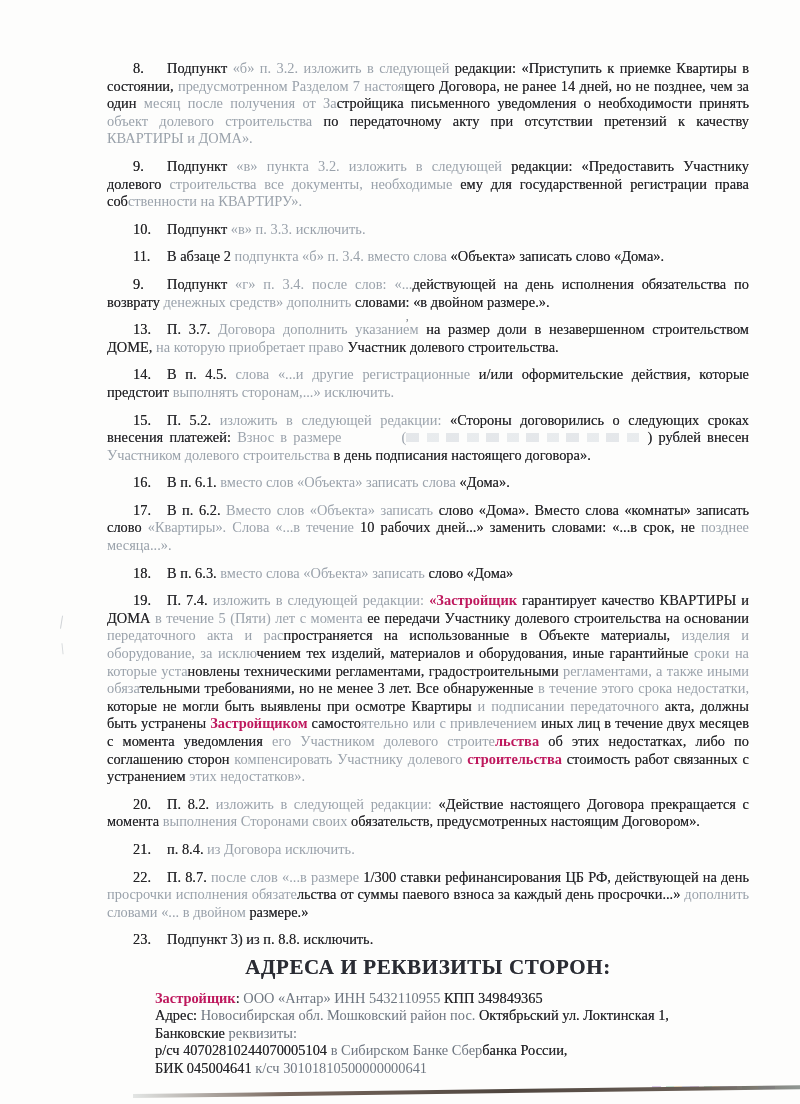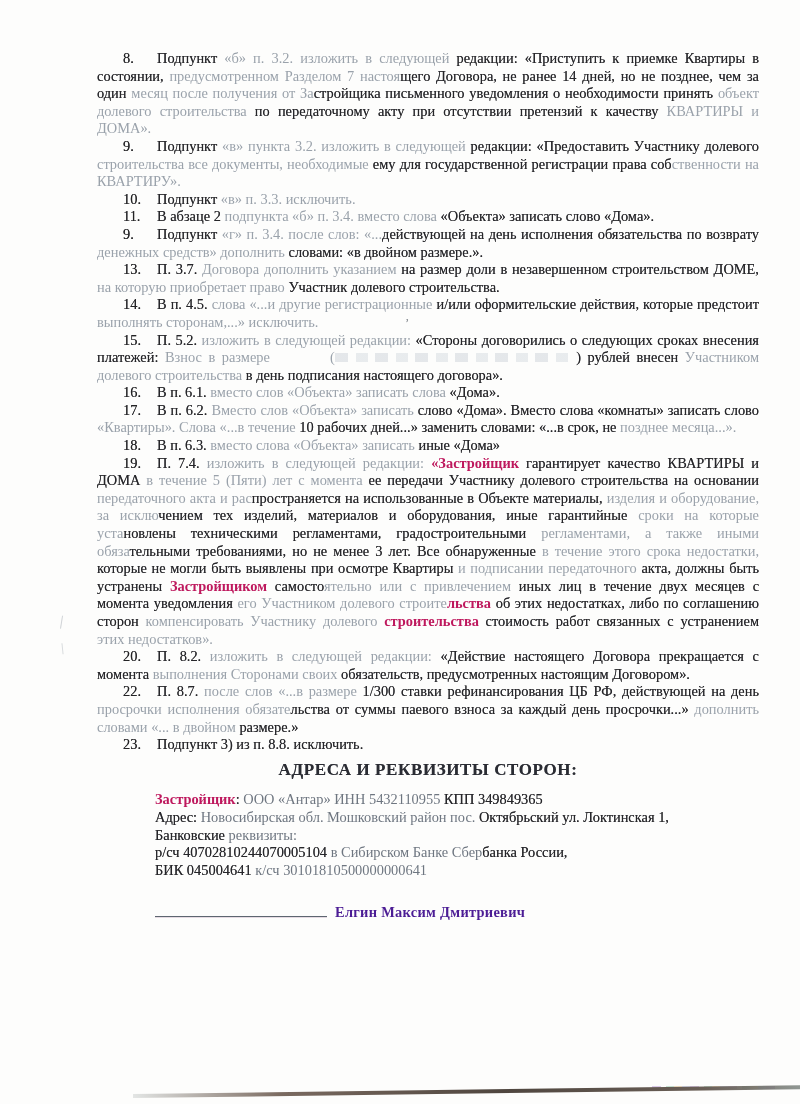--- a/index.html
+++ b/index.html
@@ -13,21 +13,21 @@
     color:#232325;
   }
   .textblock{
     position:absolute;
     left:97px;top:50px;
     width:662px;
     font-size:14.4px;
     line-height:17.6px;
     text-align:justify;
   }
-  .para{margin:0;text-indent:26px;}
+  .para{margin:10px;text-indent:26px;}
   .pnum{
     display:inline-block;
     min-width:34px;
     text-indent:0;
     color:#232325;
     text-shadow:0 0 .5px rgba(35,35,40,.75);
   }
   
   .sg-d{color:#26262a;text-shadow:0 0 .5px rgba(38,38,42,.7);}
   .sg-f{color:#9aa2ab;}
@@ -38,21 +38,21 @@
     display:inline-block;height:9px;
     background:repeating-linear-gradient(90deg,
       rgba(165,175,188,.28) 0 13px, rgba(165,175,188,0) 13px 21px,
       rgba(150,165,180,.2) 21px 33px, rgba(165,175,188,0) 33px 40px);
   }
   .heading{
     margin:7px 0 13px 0;
     text-indent:0;
     text-align:center;
     font-weight:bold;
-    font-size:17px;
+    font-size:21px;
     letter-spacing:.6px;
     color:#2a2c33;
     text-shadow:0 0 .6px rgba(42,44,51,.6);
   }
   .req{margin:0 0 0 58px;text-indent:0;text-align:left;}
   .sig{margin:25px 0 0 58px;text-indent:0;text-align:left;white-space:nowrap;}
   .sig-line{
     display:inline-block;
     width:172px;height:2px;
     border-bottom:1.6px solid #5e6670;
@@ -117,26 +117,27 @@
     <p class="para"><span class="pnum">13.</span><span><span class="sg-d">П. 3.7. </span><span class="sg-f">Договора дополнить указанием </span><span class="sg-d">на размер доли в незавершенном строительством ДОМЕ, </span><span class="sg-f">на которую приобретает право </span><span class="sg-d">Участник долевого строительства.</span></span></p>
 
     <p class="para"><span class="pnum">14.</span><span><span class="sg-d">В п. 4.5. </span><span class="sg-f">слова «...и другие регистрационные </span><span class="sg-d">и/или оформительские действия, которые предстоит </span><span class="sg-f">выполнять сторонам,...» исключить.</span></span></p>
 
     <p class="para"><span class="pnum">15.</span><span><span class="sg-d">П. 5.2. </span><span class="sg-f">изложить в следующей редакции: </span><span class="sg-d">«Стороны договорились о следующих сроках внесения платежей: </span><span class="sg-f">Взнос в размере</span><span class="sg-blank" style="width: 60px;"></span><span class="sg-f">(</span><span class="sg-ghost" style="width: 235px;"></span><span class="sg-d"> ) рублей внесен </span><span class="sg-f">Участником долевого строительства </span><span class="sg-d">в день подписания настоящего договора».</span></span></p>
 
     <p class="para"><span class="pnum">16.</span><span><span class="sg-d">В п. 6.1. </span><span class="sg-f">вместо слов «Объекта» записать слова </span><span class="sg-d">«Дома».</span></span></p>
 
     <p class="para"><span class="pnum">17.</span><span><span class="sg-d">В п. 6.2. </span><span class="sg-f">Вместо слов «Объекта» записать </span><span class="sg-d">слово «Дома». Вместо слова «комнаты» записать слово </span><span class="sg-f">«Квартиры». Слова «...в течение </span><span class="sg-d">10 рабочих дней...» заменить словами: «...в срок, не </span><span class="sg-f">позднее месяца...».</span></span></p>
 
-    <p class="para"><span class="pnum">18.</span><span><span class="sg-d">В п. 6.3. </span><span class="sg-f">вместо слова «Объекта» записать </span><span class="sg-d">иные «Дома»</span></span></p>
+    <p class="para"><span class="pnum">18.</span><span><span class="sg-d">В п. 6.3. </span><span class="sg-f">вместо слова «Объекта» записать </span><span class="sg-d">слово «Дома»</span></span></p>
 
     <p class="para"><span class="pnum">19.</span><span><span class="sg-d">П. 7.4. </span><span class="sg-f">изложить в следующей редакции: </span><span class="sg-b">«Застройщик </span><span class="sg-d">гарантирует качество КВАРТИРЫ и ДОМА </span><span class="sg-f">в течение 5 (Пяти) лет с момента </span><span class="sg-d">ее передачи Участнику долевого строительства на основании </span><span class="sg-f">передаточного акта и рас</span><span class="sg-d">пространяется на использованные в Объекте материалы, </span><span class="sg-f">изделия и оборудование, за исклю</span><span class="sg-d">чением тех изделий, материалов и оборудования, иные гарантийные </span><span class="sg-f">сроки на которые уста</span><span class="sg-d">новлены техническими регламентами, градостроительными </span><span class="sg-f">регламентами, а также иными обяза</span><span class="sg-d">тельными требованиями, но не менее 3 лет. Все обнаруженные </span><span class="sg-f">в течение этого срока недостатки, </span><span class="sg-d">которые не могли быть выявлены при осмотре Квартиры </span><span class="sg-f">и подписании передаточного </span><span class="sg-d">акта, должны быть устранены </span><span class="sg-b">Застройщиком </span><span class="sg-d">самосто</span><span class="sg-f">ятельно или с привлечением </span><span class="sg-d">иных лиц в течение двух месяцев с момента уведомления </span><span class="sg-f">его Участником долевого строите</span><span class="sg-b">льства </span><span class="sg-d">об этих недостатках, либо по соглашению сторон </span><span class="sg-f">компенсировать Участнику долевого</span><span class="sg-b"> строительства </span><span class="sg-d">стоимость работ связанных с устранением </span><span class="sg-f">этих недостатков».</span></span></p>
 
     <p class="para"><span class="pnum">20.</span><span><span class="sg-d">П. 8.2. </span><span class="sg-f">изложить в следующей редакции: </span><span class="sg-d">«Действие настоящего Договора прекращается с момента </span><span class="sg-f">выполнения Сторонами своих </span><span class="sg-d">обязательств, предусмотренных настоящим Договором».</span></span></p>
 
+    <p class="para"><span class="pnum">21.</span><span><span class="sg-d">п. 8.4. </span><span class="sg-f">из Договора исключить.</span></span></p>
 
     <p class="para"><span class="pnum">22.</span><span><span class="sg-d">П. 8.7. </span><span class="sg-f">после слов «...в размере </span><span class="sg-d">1/300 ставки рефинансирования ЦБ РФ, действующей на день </span><span class="sg-f">просрочки исполнения обязате</span><span class="sg-d">льства от суммы паевого взноса за каждый день просрочки...» </span><span class="sg-f">дополнить словами «... в двойном </span><span class="sg-d">размере.»</span></span></p>
 
     <p class="para"><span class="pnum">23.</span><span><span class="sg-d">Подпункт 3) из п. 8.8. исключить.</span></span></p>
 
     <p class="para heading">АДРЕСА И РЕКВИЗИТЫ СТОРОН:</p>
 
     <p class="para req"><span class="sg-b">Застройщик</span><span class="sg-d">: </span><span class="sg-m">ООО «Антар» ИНН 5432110955 </span><span class="sg-d">КПП 349849365</span></p>
     <p class="para req"><span class="sg-d">Адрес:  </span><span class="sg-m">Новосибирская обл. Мошковский район пос. </span><span class="sg-d">Октябрьский  ул. Локтинская 1,</span></p>
     <p class="para req"><span class="sg-d">Банковские </span><span class="sg-m">реквизиты:</span></p>

